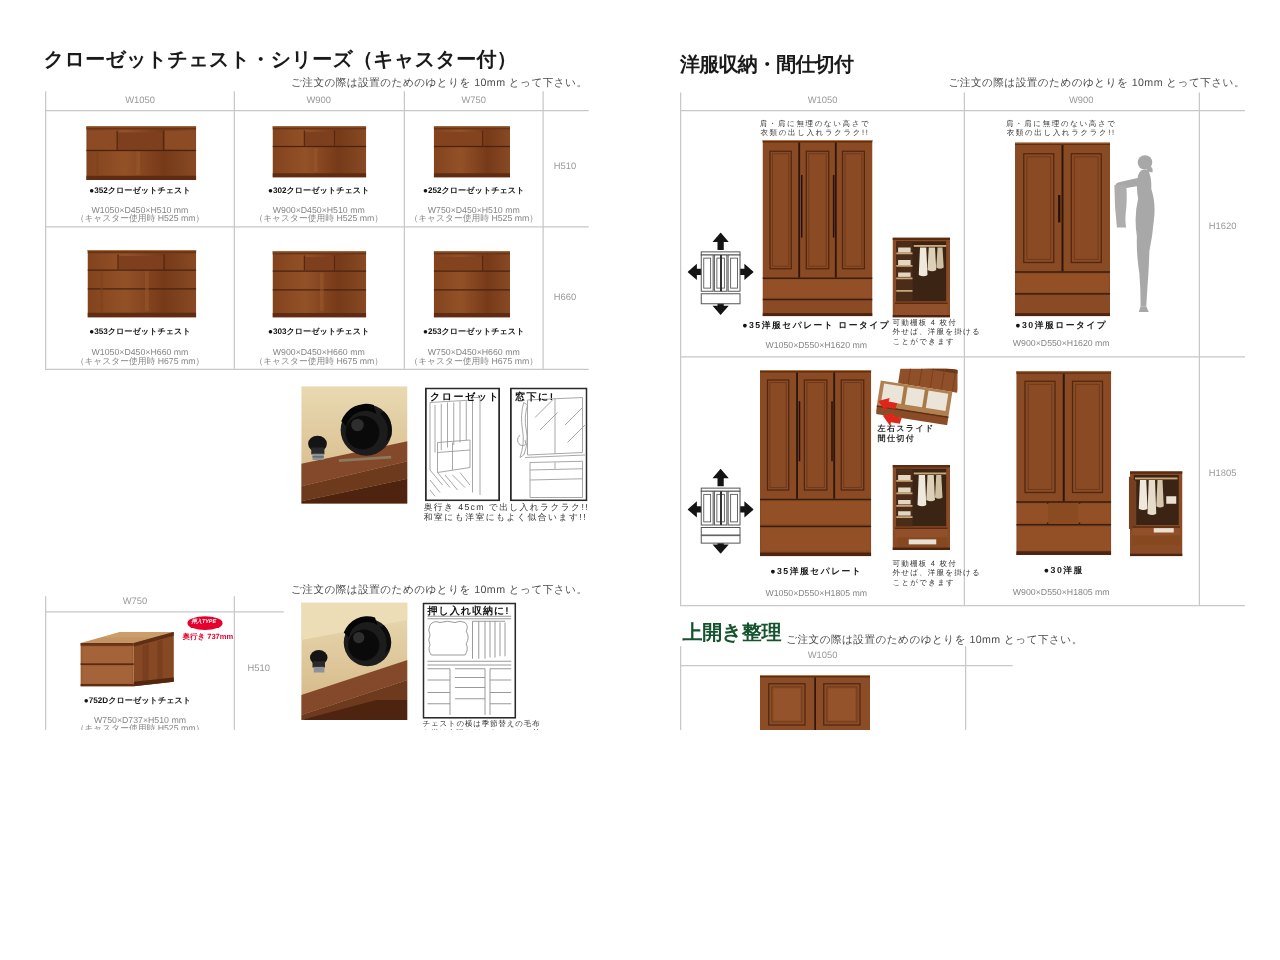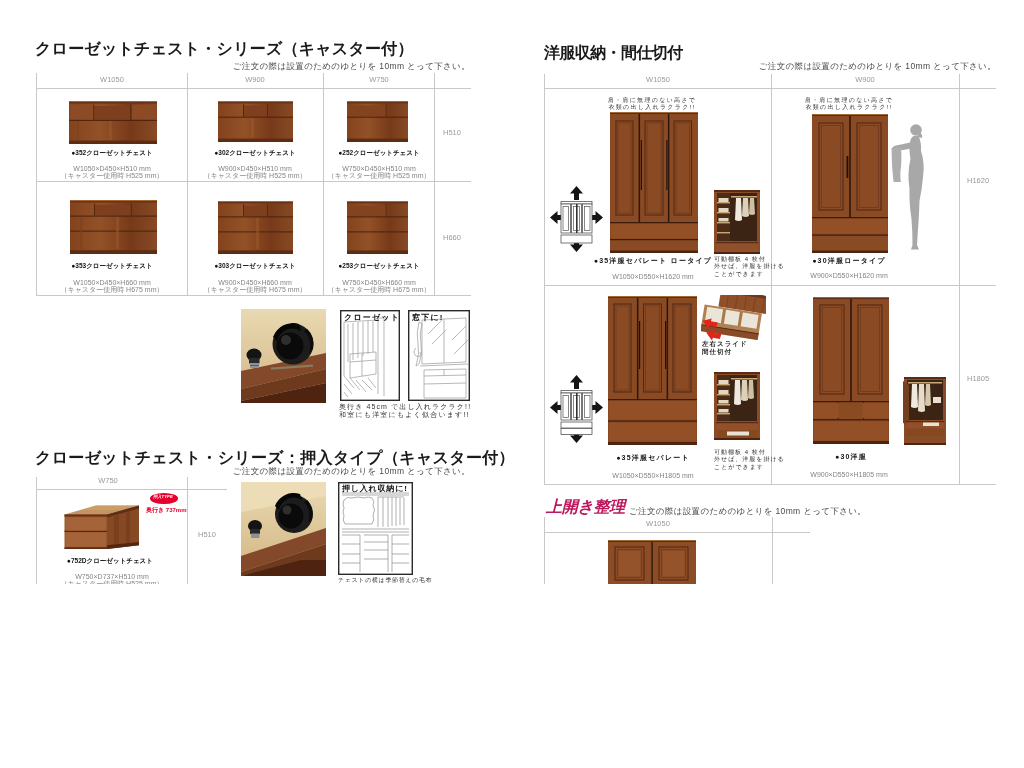--- a/index.html
+++ b/index.html
@@ -81,21 +81,20 @@
 <div class="t ctr nm ser" style="left:379px;top:262px;font-size:6.5px;">●253クローゼットチェスト</div>
 
 <div class="t ctr dim" style="left:379px;top:278.5px;font-size:7px;">W750×D450×H660 mm</div>
 
 <div class="t ctr dim" style="left:379px;top:285.5px;font-size:7px;">（キャスター使用時 H675 mm）</div>
 
 <div class="t" style="left:339px;top:403px;font-size:7px;letter-spacing:1.1px;color:#333;">奥行き 45cm で出し入れラクラク!!</div>
 
 <div class="t" style="left:339px;top:410.5px;font-size:7px;letter-spacing:1.2px;color:#333;">和室にも洋室にもよく似合います!!</div>
 
-<div class="t ser" style="left:35px;top:448.5px;font-size:16px;letter-spacing:0.3px;color:#1a1a1a;">クローゼットチェスト・シリーズ：押入タイプ（キャスター付）</div>
 
 <div class="t rgt" style="left:470px;top:467px;font-size:8.5px;color:#4a4a4a;letter-spacing:0.35px;">ご注文の際は設置のためのゆとりを 10mm とって下さい。</div>
 
 <div class="vl" style="left:36px;top:477px;height:230px;"></div>
 
 <div class="vl" style="left:187px;top:477px;height:230px;"></div>
 
 <div class="hl" style="left:36px;top:489px;width:191px;"></div>
 
 <div class="hl" style="left:36px;top:590px;width:191px;"></div>
@@ -187,21 +186,21 @@
 <div class="t" style="left:714px;top:463.5px;font-size:6px;letter-spacing:1px;color:#333;">ことができます</div>
 
 <div class="t ctr nm ser" style="left:653px;top:453.5px;font-size:7px;letter-spacing:1.2px;">●35洋服セパレート</div>
 
 <div class="t ctr dim" style="left:653px;top:471.5px;font-size:7px;">W1050×D550×H1805 mm</div>
 
 <div class="t ctr nm ser" style="left:851px;top:452.5px;font-size:7px;letter-spacing:1.2px;">●30洋服</div>
 
 <div class="t ctr dim" style="left:849px;top:471px;font-size:7px;">W900×D550×H1805 mm</div>
 
-<div class="t ser" style="left:546px;top:497.5px;font-size:16px;letter-spacing:-0.3px;color:#be185d;font-style:italic;">上開き整理</div>
+<div class="t ser" style="left:546px;top:497.5px;font-size:16px;letter-spacing:-0.3px;color:#14532d;">上開き整理</div>
 
 <div class="t" style="left:629px;top:506.5px;font-size:8.5px;color:#4a4a4a;letter-spacing:0.35px;">ご注文の際は設置のためのゆとりを 10mm とって下さい。</div>
 
 <div class="vl" style="left:544px;top:517px;height:211px;"></div>
 
 <div class="vl" style="left:772px;top:517px;height:211px;"></div>
 
 <div class="hl" style="left:544px;top:532px;width:266px;"></div>
 
 <div class="hl" style="left:544px;top:727px;width:266px;"></div>

